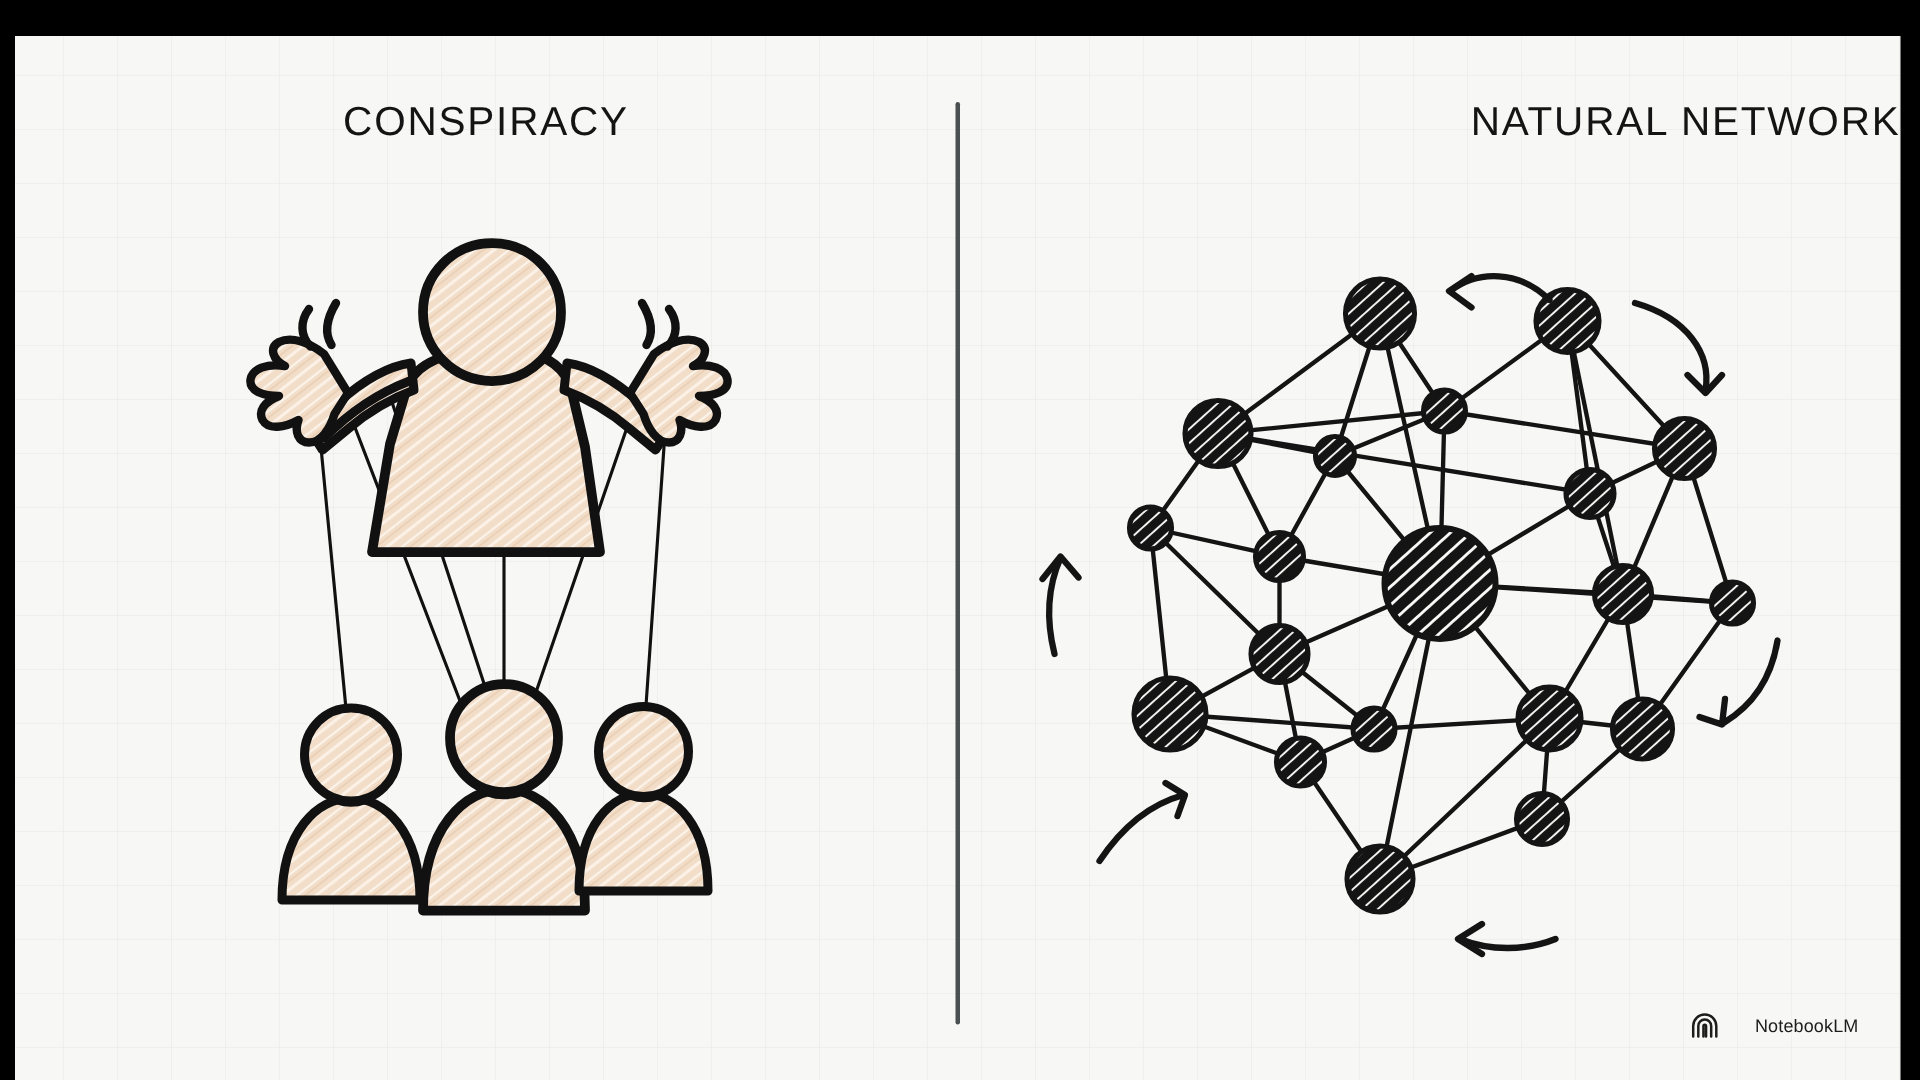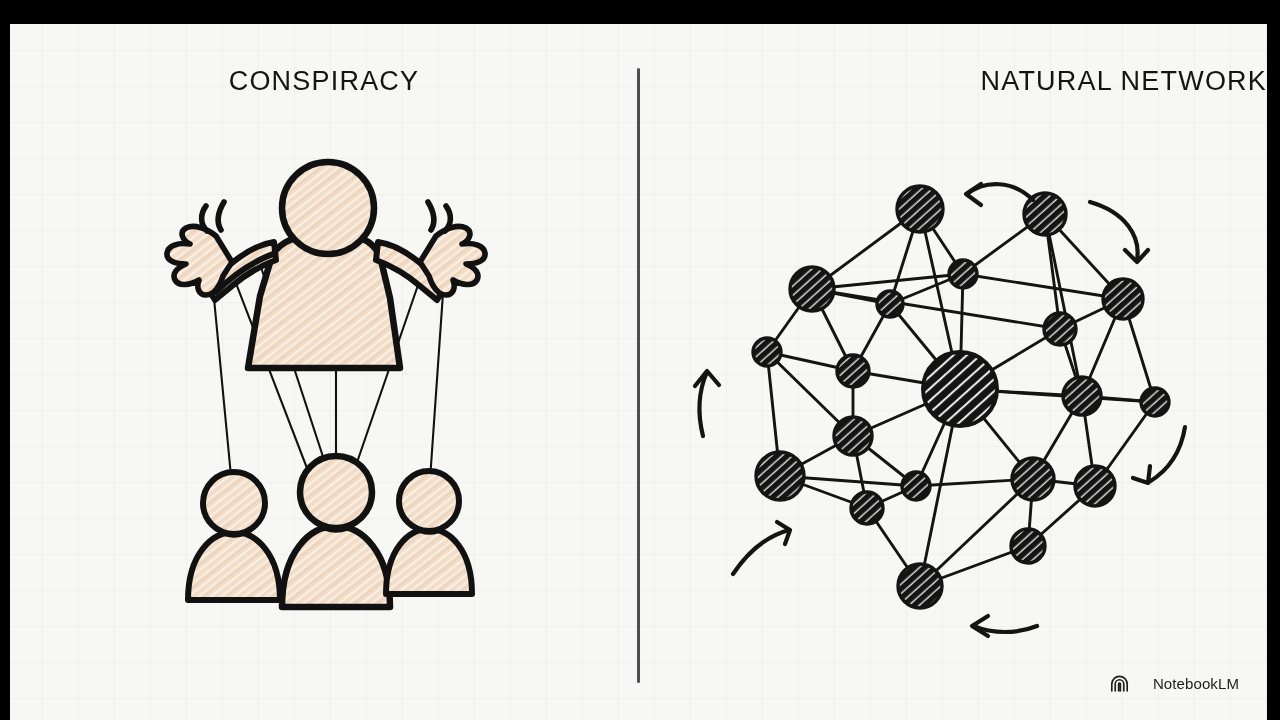--- a/index.html
+++ b/index.html
@@ -77,21 +77,21 @@
   #watermark {
     position: absolute;
     right: 28px;
     bottom: 36px;
     display: flex;
     align-items: center;
     gap: 7px;
     color: #1d1d1d;
   }
   #watermark .wm-text {
-    font-size: 15px;
+    font-size: 12px;
     letter-spacing: 0.1px;
     color: #1d1d1d;
     margin-left: 16px;
   }
   #watermark .wm-icon { display: block; }
 </style>
 </head>
 <body>
 
 <div id="stage">

